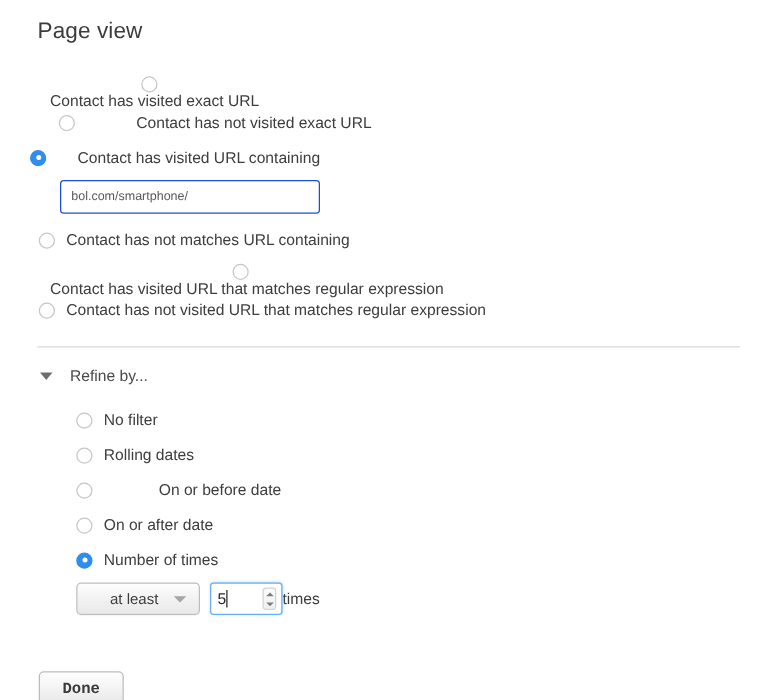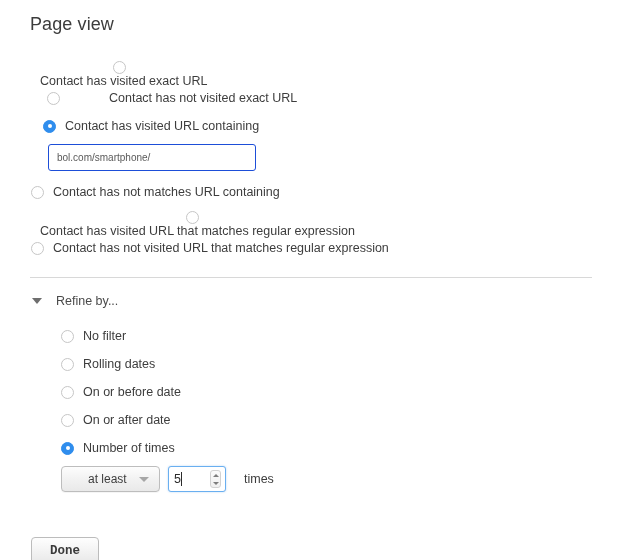--- a/index.html
+++ b/index.html
@@ -213,21 +213,21 @@
     border-right: 3px solid transparent;
     border-bottom: 3px solid #7d7d7d;
   }
   .spin-down {
     width: 0; height: 0;
     border-left: 3px solid transparent;
     border-right: 3px solid transparent;
     border-top: 3px solid #7d7d7d;
   }
   .times-label {
-    margin-left: 18px;
+    margin-left: 0;
     font-size: 12.5px;
     color: #3d3d3d;
   }
 
   
   .done-button {
     position: absolute;
     left: 31px;
     top: 537px;
     width: 68px;
@@ -254,21 +254,21 @@
   <div class="radio-row" style="left:31px; top:61px;flex-direction:column;">
     <span class="radio"></span>
     <span class="radio-label">Contact has visited exact URL</span>
   </div>
 
   <div class="radio-row" style="left:47px; top:89px;gap:40px;">
     <span class="radio"></span>
     <span class="radio-label">Contact has not visited exact URL</span>
   </div>
 
-  <div class="radio-row" style="left:43px; top:117px;">
+  <div class="radio-row" style="left:24px; top:117px;gap:16px;">
     <span class="radio checked"></span>
     <span class="radio-label">Contact has visited URL containing</span>
   </div>
 
   <input class="url-input" type="text" value="bol.com/smartphone/" style="">
 
   <div class="radio-row" style="left:31px; top:183px;">
     <span class="radio"></span>
     <span class="radio-label">Contact has not matches URL containing</span>
   </div>
@@ -293,21 +293,21 @@
   <div class="radio-row" style="left:61px; top:327px;">
     <span class="radio"></span>
     <span class="radio-label">No filter</span>
   </div>
 
   <div class="radio-row" style="left:61px; top:355px;">
     <span class="radio"></span>
     <span class="radio-label">Rolling dates</span>
   </div>
 
-  <div class="radio-row" style="left:61px; top:383px;">
+  <div class="radio-row" style="left:61px; top:383px;gap:44px;">
     <span class="radio"></span>
     <span class="radio-label">On or before date</span>
   </div>
 
   <div class="radio-row" style="left:61px; top:411px;">
     <span class="radio"></span>
     <span class="radio-label">On or after date</span>
   </div>
 
   <div class="radio-row" style="left:61px; top:439px;">

